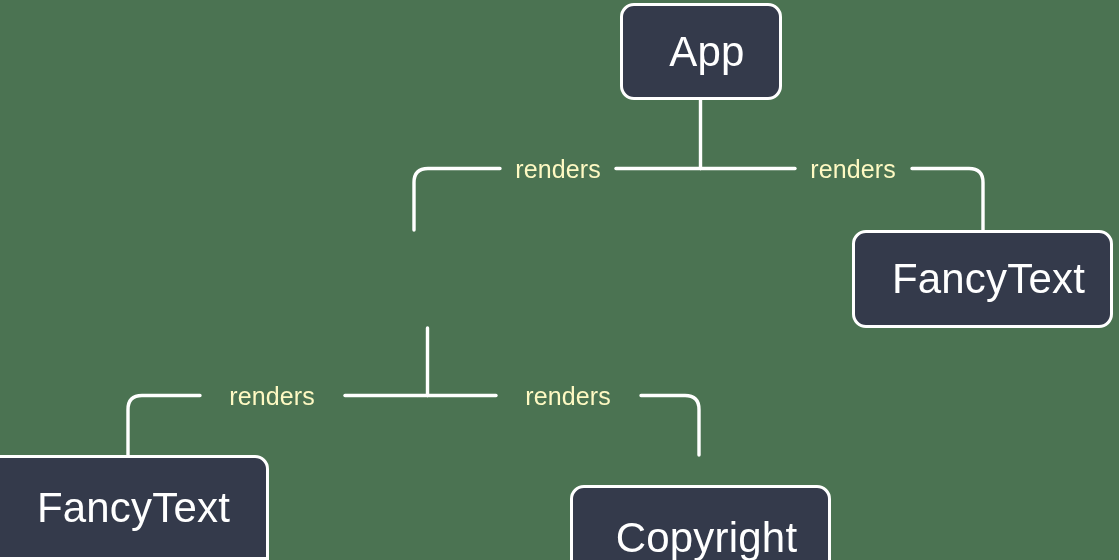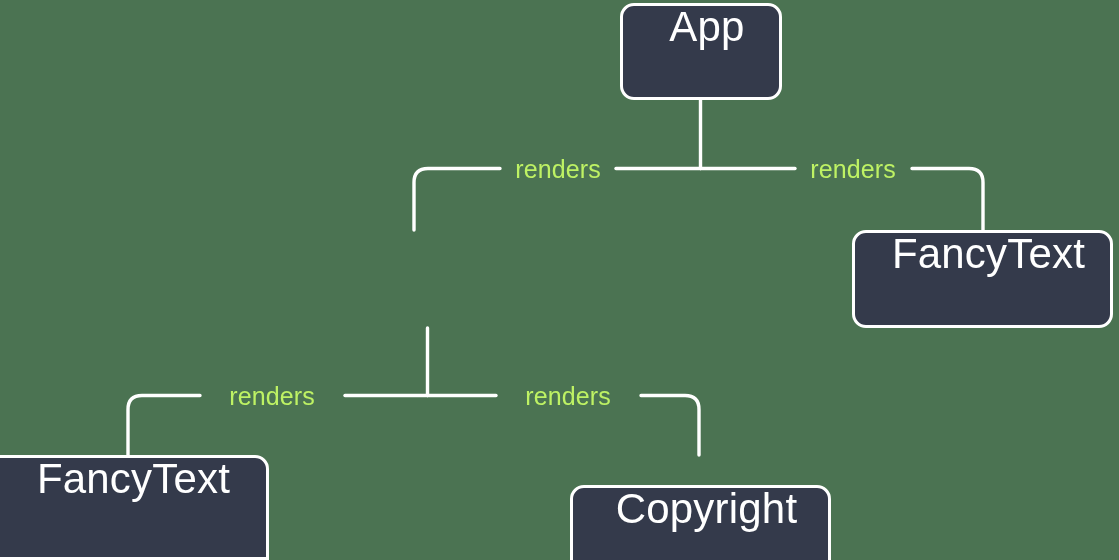--- a/index.html
+++ b/index.html
@@ -28,21 +28,21 @@
     height: 560px;
     pointer-events: none;
   }
   .node {
     position: absolute;
     box-sizing: border-box;
     background: #343a4b;
     border: 3px solid #ffffff;
     border-radius: 14px;
     display: flex;
-    align-items: flex-start;
+    align-items: center;
     justify-content: center;
     color: #ffffff;
     font-family: "Liberation Sans", sans-serif;
     font-weight: 400;
     letter-spacing: 0.2px;
     white-space: nowrap;
     z-index: 3;
     padding-left: 12px;
   }
   .node-label {
@@ -85,21 +85,21 @@
     top: 455px;
     width: 261px;
     height: 105px;
     font-size: 42px;
     border-bottom-left-radius: 0;
     border-bottom-right-radius: 0;
     margin-top: 30px;
   }
   .edge-label {
     position: absolute;
-    color: #bef264;
+    color: #fef9c3;
     font-family: "Liberation Sans", sans-serif;
     font-size: 25px;
     font-weight: 400;
     line-height: 1;
     white-space: nowrap;
     transform: translate(-50%, -50%);
     z-index: 4;
     letter-spacing: 0.1px;
   }
   #edge-label-app-inspirationgenerator { left: 558px; top: 169px; }

